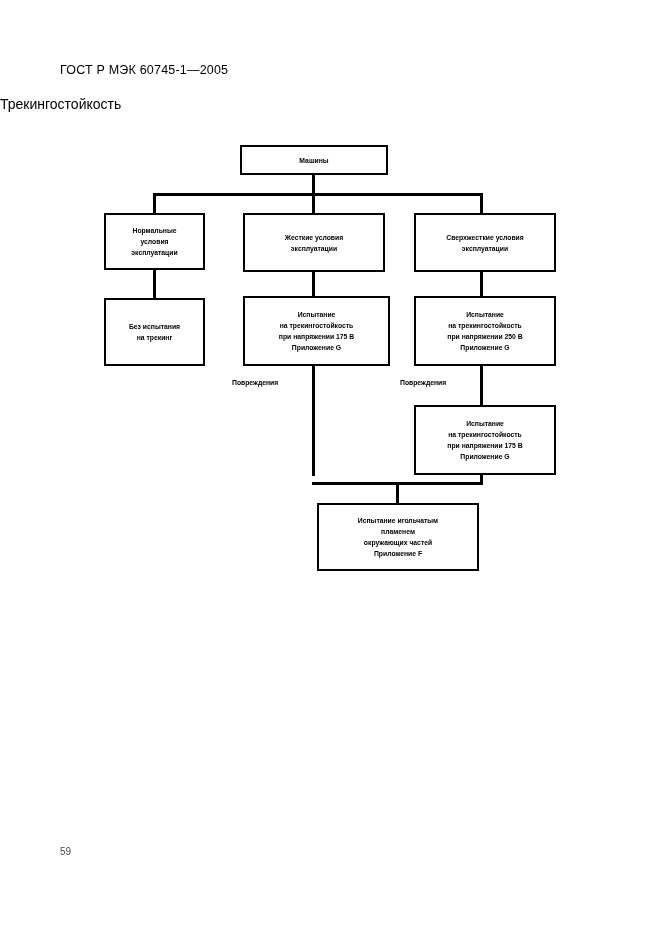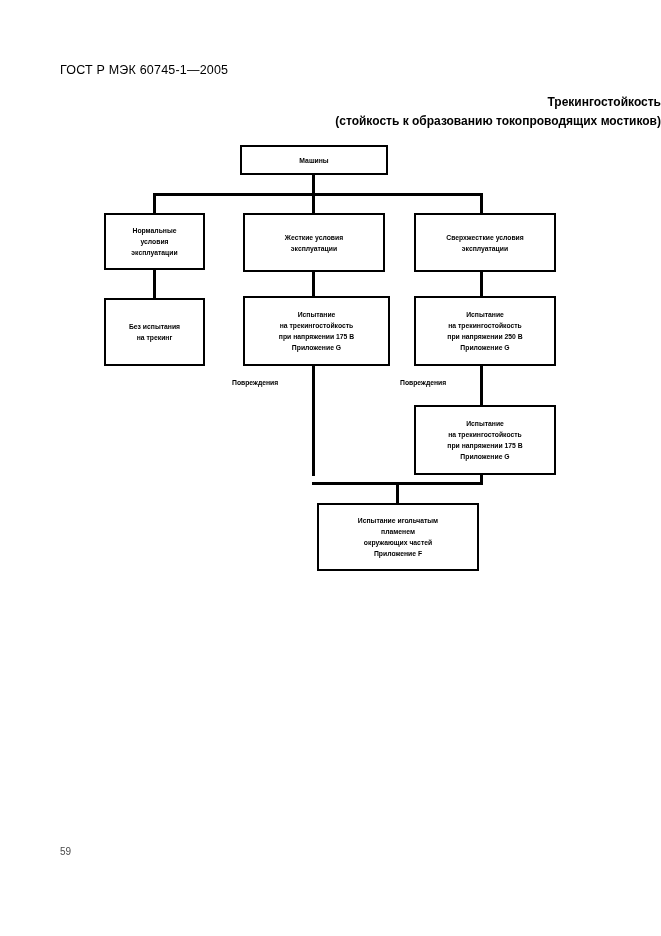--- a/index.html
+++ b/index.html
@@ -31,23 +31,23 @@
     font-weight: normal;
     letter-spacing: 0.2px;
     white-space: nowrap;
   }
 
   .fig-title {
     position: absolute;
     left: 0;
     right: 0;
     top: 93px;
-    text-align: right;
-    font-size: 12px;
-    font-weight: bold;
+    text-align: left;
+    font-size: 14px;
+    font-weight: normal;
     line-height: 1.6;
   }
   .fig-title .line2 {
     display: block;
   }
 
   
   .chart {
     position: absolute;
     left: 0;
@@ -103,21 +103,20 @@
 </style>
 </head>
 <body>
 
 <div class="page">
 
   <div class="doc-header">ГОСТ Р МЭК 60745-1—2005</div>
 
   <div class="fig-title">
     <span>Трекингостойкость</span>
-    <span class="line2">(стойкость к образованию токопроводящих мостиков)</span>
   </div>
 
   <div class="chart">
 
     <div class="conn" style="left:312px; top:174px; width:3px; height:22px;"></div>
 
     <div class="conn" style="left:153px; top:193px; width:330px; height:3px;"></div>
 
     <div class="conn" style="left:153px; top:193px; width:3px; height:22px;"></div>
 

